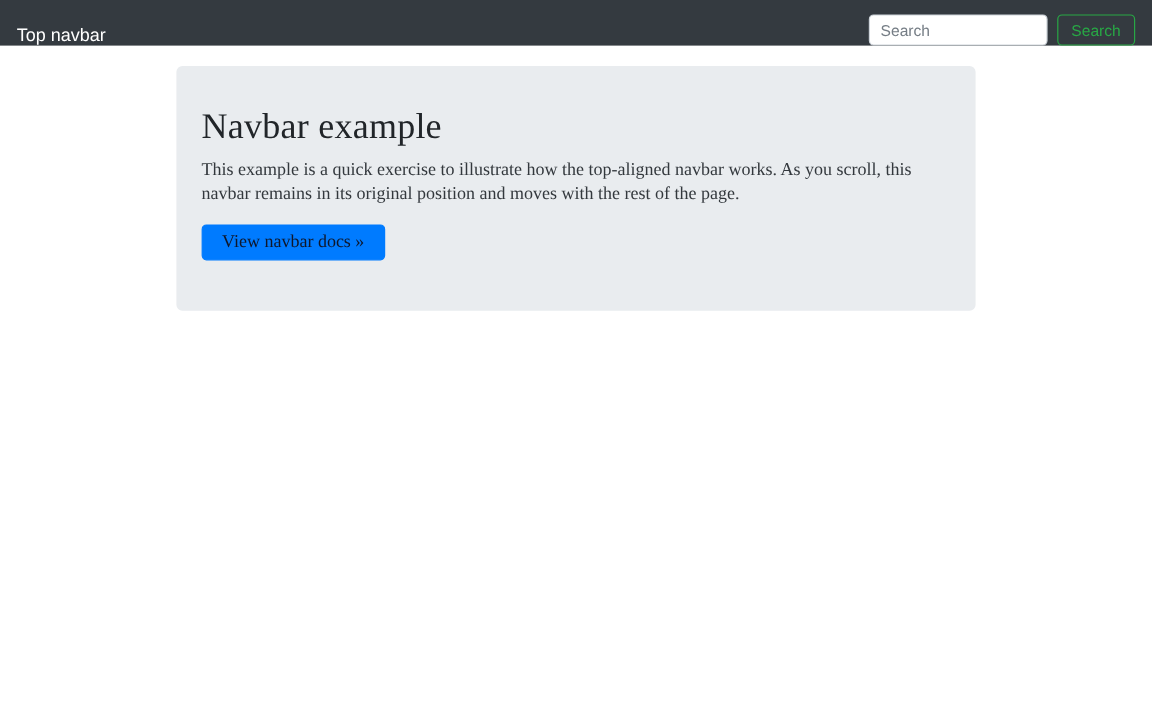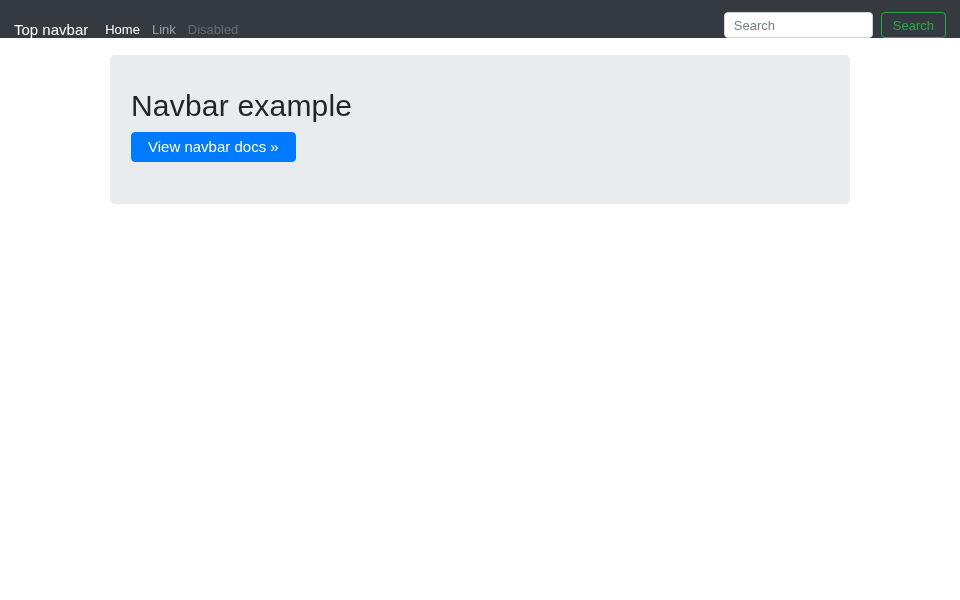--- a/index.html
+++ b/index.html
@@ -73,22 +73,23 @@
     background: transparent;
     border: 1px solid var(--accent-green);
     color: var(--accent-green);
     border-radius: 4px;
     font-size: 13px;
     font-family: inherit;
     cursor: pointer;
   }
   
   .container {
-    width: 740px;
+    width: 666px;
     margin: 17px auto 0;
+    font-family: Liberation Serif, serif;
   }
   .jumbotron {
     background: var(--jumbotron-bg);
     border-radius: 5px;
     padding: 34px 21px 42px;
   }
   .jumbotron h1 {
     margin: 0 0 9px;
     font-size: 30px;
     font-weight: 500;
@@ -102,41 +103,37 @@
     color: #33383d;
     max-width: 700px;
   }
   .btn-primary {
     display: inline-block;
     height: 30px;
     padding: 0 16px;
     background: var(--primary-blue);
     border: 1px solid var(--primary-blue);
     border-radius: 4px;
-    color: #fef9c3;
+    color: #0f172a;
     font-size: 15px;
     font-family: inherit;
     line-height: 28px;
     cursor: pointer;
     white-space: nowrap;
   }
 </style>
 </head>
 <body>
 
 <nav class="navbar">
   <a class="navbar-brand">Top navbar</a>
-  <ul class="nav-links">
-    <li><a class="nav-link active">Home</a></li>
-    <li><a class="nav-link muted">Link</a></li>
-    <li><a class="nav-link disabled">Disabled</a></li>
-  </ul>
   <div class="nav-spacer"></div>
   <input class="search-input" type="text" placeholder="Search" style="">
   <button class="search-btn">Search</button>
 </nav>
 
 <main class="container">
   <div class="jumbotron">
     <h1>Navbar example</h1>
+    <p>This example is a quick exercise to illustrate how the top-aligned navbar works. As you scroll, this navbar remains in its original position and moves with the rest of the page.</p>
     <button class="btn-primary">View navbar docs »</button>
   </div>
 </main>
 
 </body></html>

